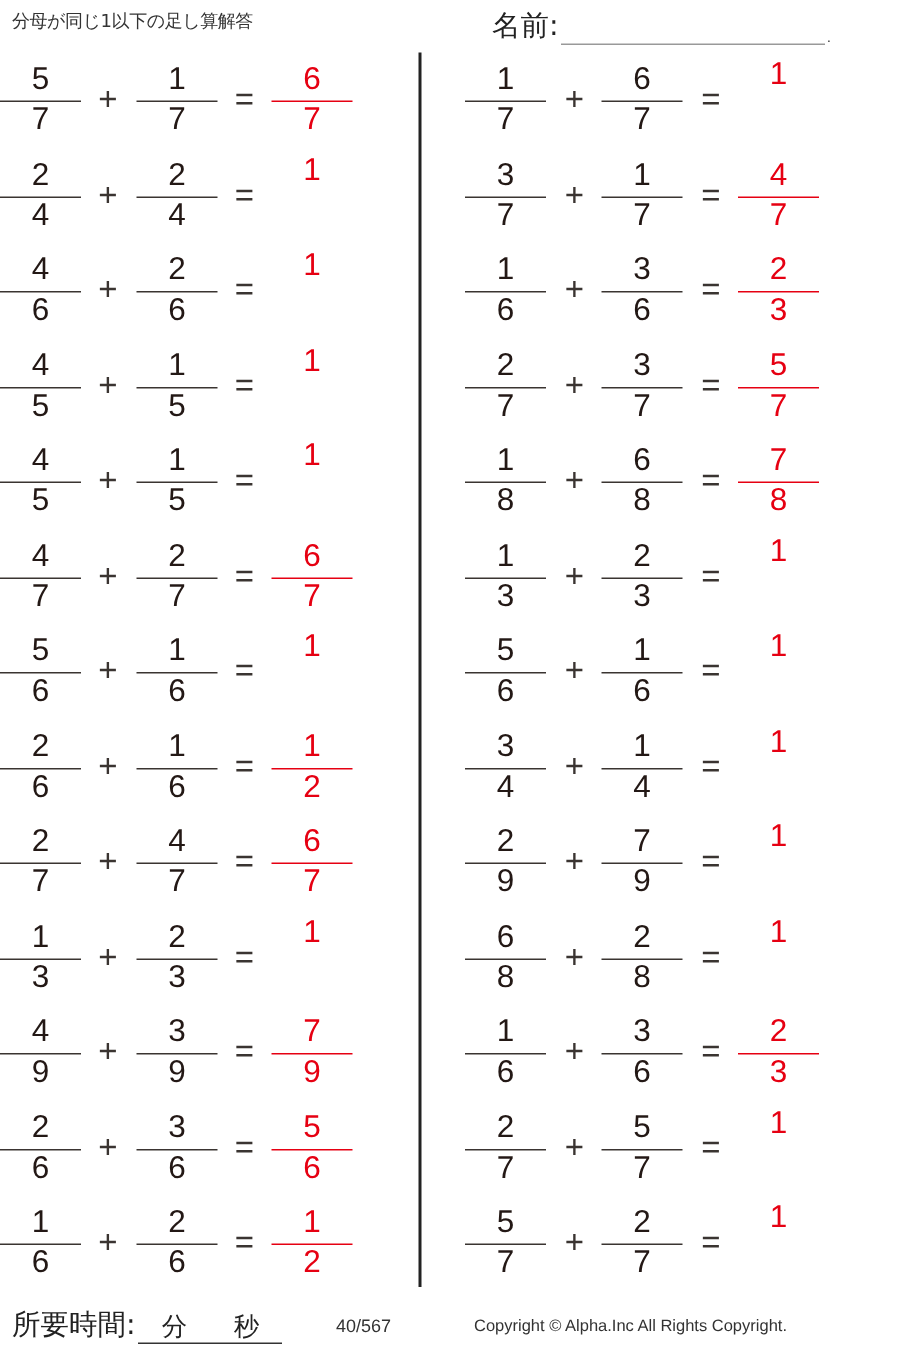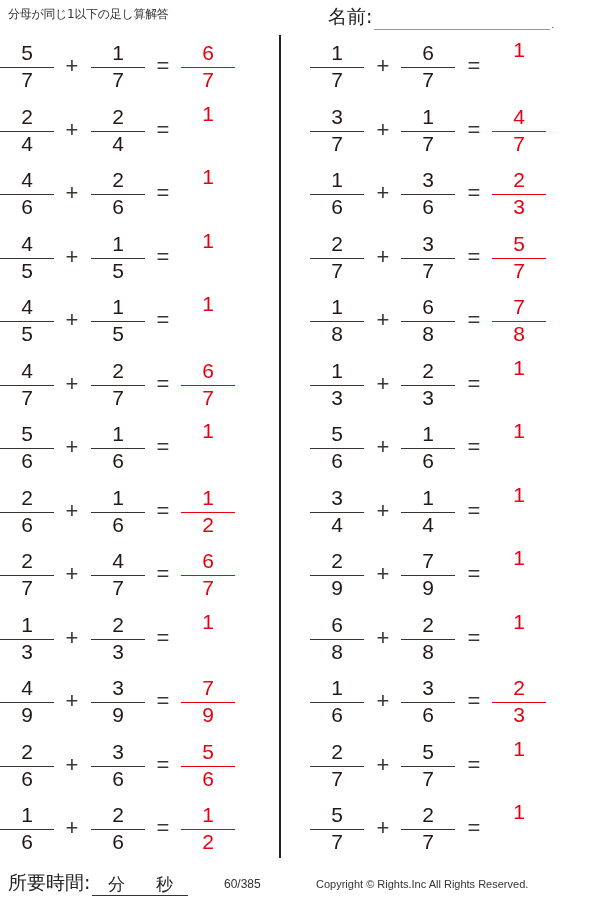--- a/index.html
+++ b/index.html
@@ -507,14 +507,14 @@
       </div>
   </div>
 
 <div class="footer-time">
   <span>所要時間:</span>
   <span class="time-line">
     <span>分</span>
     <span>秒</span>
   </span>
 </div>
-<div class="page-num">60/385</div>
-<div class="copyright">Copyright ©  Rights.Inc All Rights Reserved.</div>
+<div class="page-num">40/567</div>
+<div class="copyright">Copyright ©  Alpha.Inc All Rights Copyright.</div>
 
 </body></html>

